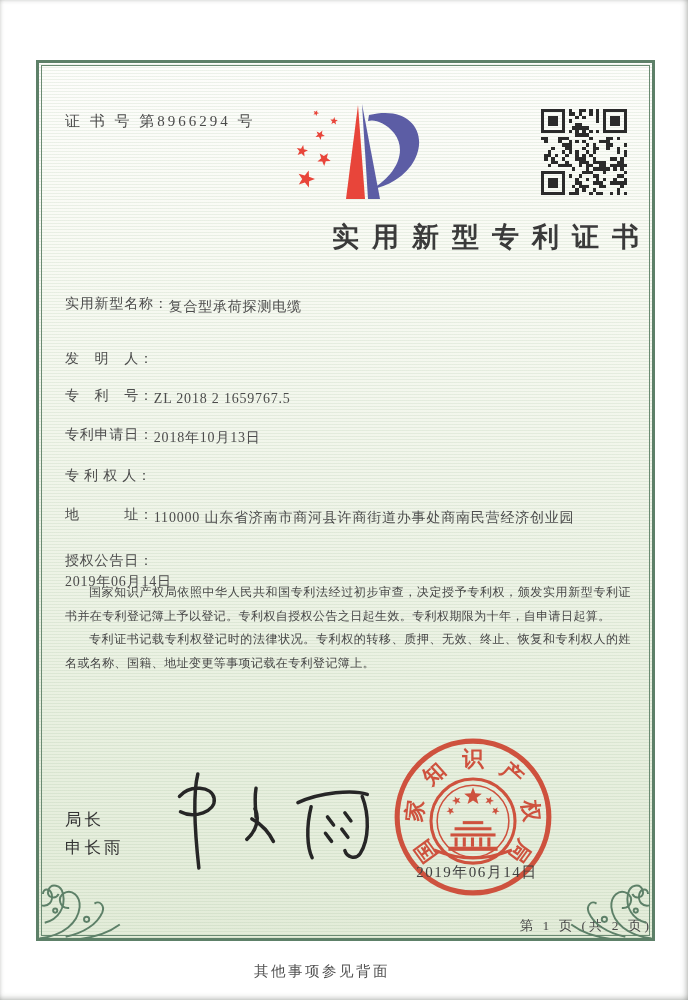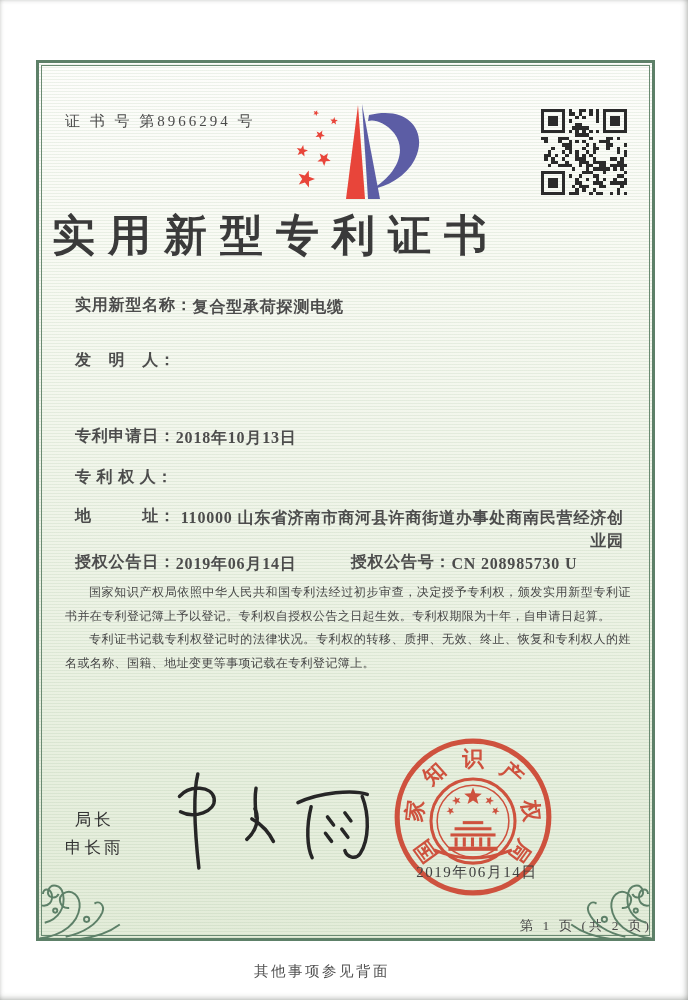--- a/index.html
+++ b/index.html
@@ -10,32 +10,32 @@
                    inset 2px 2px 5px -3px rgba(150,150,150,.5);}
   .frame{position:absolute;left:36px;top:60px;width:619px;height:881px;box-sizing:border-box;
         border:3px solid #5d8068;
         background:
           repeating-linear-gradient(0deg, rgba(125,162,120,0.13) 0 1px, rgba(255,255,255,0) 1px 3px),
           linear-gradient(180deg,#fdfdfb 0%,#f8faf3 22%,#eff4e8 52%,#e7efde 82%,#e3ecd9 100%);}
   .frame::before{content:'';position:absolute;inset:2px;border:1px solid #6a8a72;pointer-events:none;}
   .cert-no{position:absolute;left:26px;top:49px;font-size:15px;letter-spacing:3px;color:#4a4a4a;}
   .logo{position:absolute;left:233px;top:36px;width:154px;height:108px;}
   .qr{position:absolute;left:502px;top:46px;width:86px;height:86px;}
-  .title{position:absolute;left:0;top:144px;width:100%;text-align:left;font-size:43px;
+  .title{position:absolute;left:0;top:156px;width:100%;text-align:right;font-size:27px;
         font-weight:600;letter-spacing:13px;color:#3a3a3a;text-indent:13px;}
-  .row{position:absolute;left:36px;display:flex;font-size:16px;color:#4c4c4c;letter-spacing:.8px;font-weight:bold;}
+  .row{position:absolute;left:26px;display:flex;font-size:14px;color:#4c4c4c;letter-spacing:.8px;}
   .row .label{white-space:pre;flex:none;}
   .row .value{max-width:448px;line-height:23px;text-align:right;}
   .r1{top:232px}.r2{top:287px}.r3{top:324px}.r4{top:363px}.r5{top:404px}.r6{top:443px}
   .grant{top:489px;gap:54px;}
-  .grant .pair{display:flex;}
+  .grant .pair{display:flex;flex-direction:column;}
   .paras{position:absolute;left:26px;top:518px;width:566px;font-size:12px;line-height:23.6px;
         color:#474747;text-align:justify;}
   .paras p{margin:0;text-indent:2em;letter-spacing:.4px;}
-  .officer{position:absolute;left:26px;top:743px;font-size:16.5px;color:#333;letter-spacing:3px;line-height:28px;text-align:center;}
+  .officer{position:absolute;left:26px;top:743px;font-size:16.5px;color:#333;letter-spacing:3px;line-height:28px;}
   .sig{position:absolute;left:118px;top:700px;width:245px;height:118px;}
   .seal{position:absolute;left:352px;top:672px;width:164px;height:164px;opacity:.92;}
   .seal-date{position:absolute;left:350px;top:800px;width:176px;text-align:center;font-size:15px;
         color:#414141;letter-spacing:1.5px;}
   .page-no{position:absolute;left:0;top:854px;width:100%;text-align:right;font-size:13.5px;
         letter-spacing:3px;color:#4a4a4a;}
   .back-note{position:absolute;left:0;top:962px;width:100%;text-align:center;font-size:14.5px;
         color:#525252;letter-spacing:2.5px;transform:translateX(-22px);}
   .flourish{position:absolute;width:96px;height:96px;}
   .fl-left{left:-3px;bottom:-4px;}
@@ -341,40 +341,40 @@
 
     <div class="title">实用新型专利证书</div>
 
     <div class="row r1">
       <span class="label">实用新型名称：</span>
       <span class="value">复合型承荷探测电缆</span>
     </div>
     <div class="row r2">
       <span class="label">发　明　人：</span>
     </div>
+    <div class="row r3">
+      <span class="label">专　利　号：</span>
+      <span class="value">ZL 2018 2 1659767.5</span>
+    </div>
     <div class="row r4">
       <span class="label">专利申请日：</span>
       <span class="value">2018年10月13日</span>
     </div>
     <div class="row r5">
       <span class="label">专 利 权 人：</span>
     </div>
     <div class="row r6">
       <span class="label">地　　　址：</span>
       <span class="value">110000 山东省济南市商河县许商街道办事处商南民营经济创业园</span>
     </div>
 
     <div class="row grant">
       <span class="pair">
         <span class="label">授权公告日：</span>
         <span class="value">2019年06月14日</span>
-      </span>
-      <span class="pair">
-        <span class="label">授权公告号：</span>
-        <span class="value">CN 208985730 U</span>
       </span>
     </div>
 
     <div class="paras">
       <p>国家知识产权局依照中华人民共和国专利法经过初步审查，决定授予专利权，颁发实用新型专利证书并在专利登记簿上予以登记。专利权自授权公告之日起生效。专利权期限为十年，自申请日起算。</p>
       <p>专利证书记载专利权登记时的法律状况。专利权的转移、质押、无效、终止、恢复和专利权人的姓名或名称、国籍、地址变更等事项记载在专利登记簿上。</p>
     </div>
 
     <div class="officer">
       <div>局长</div>

